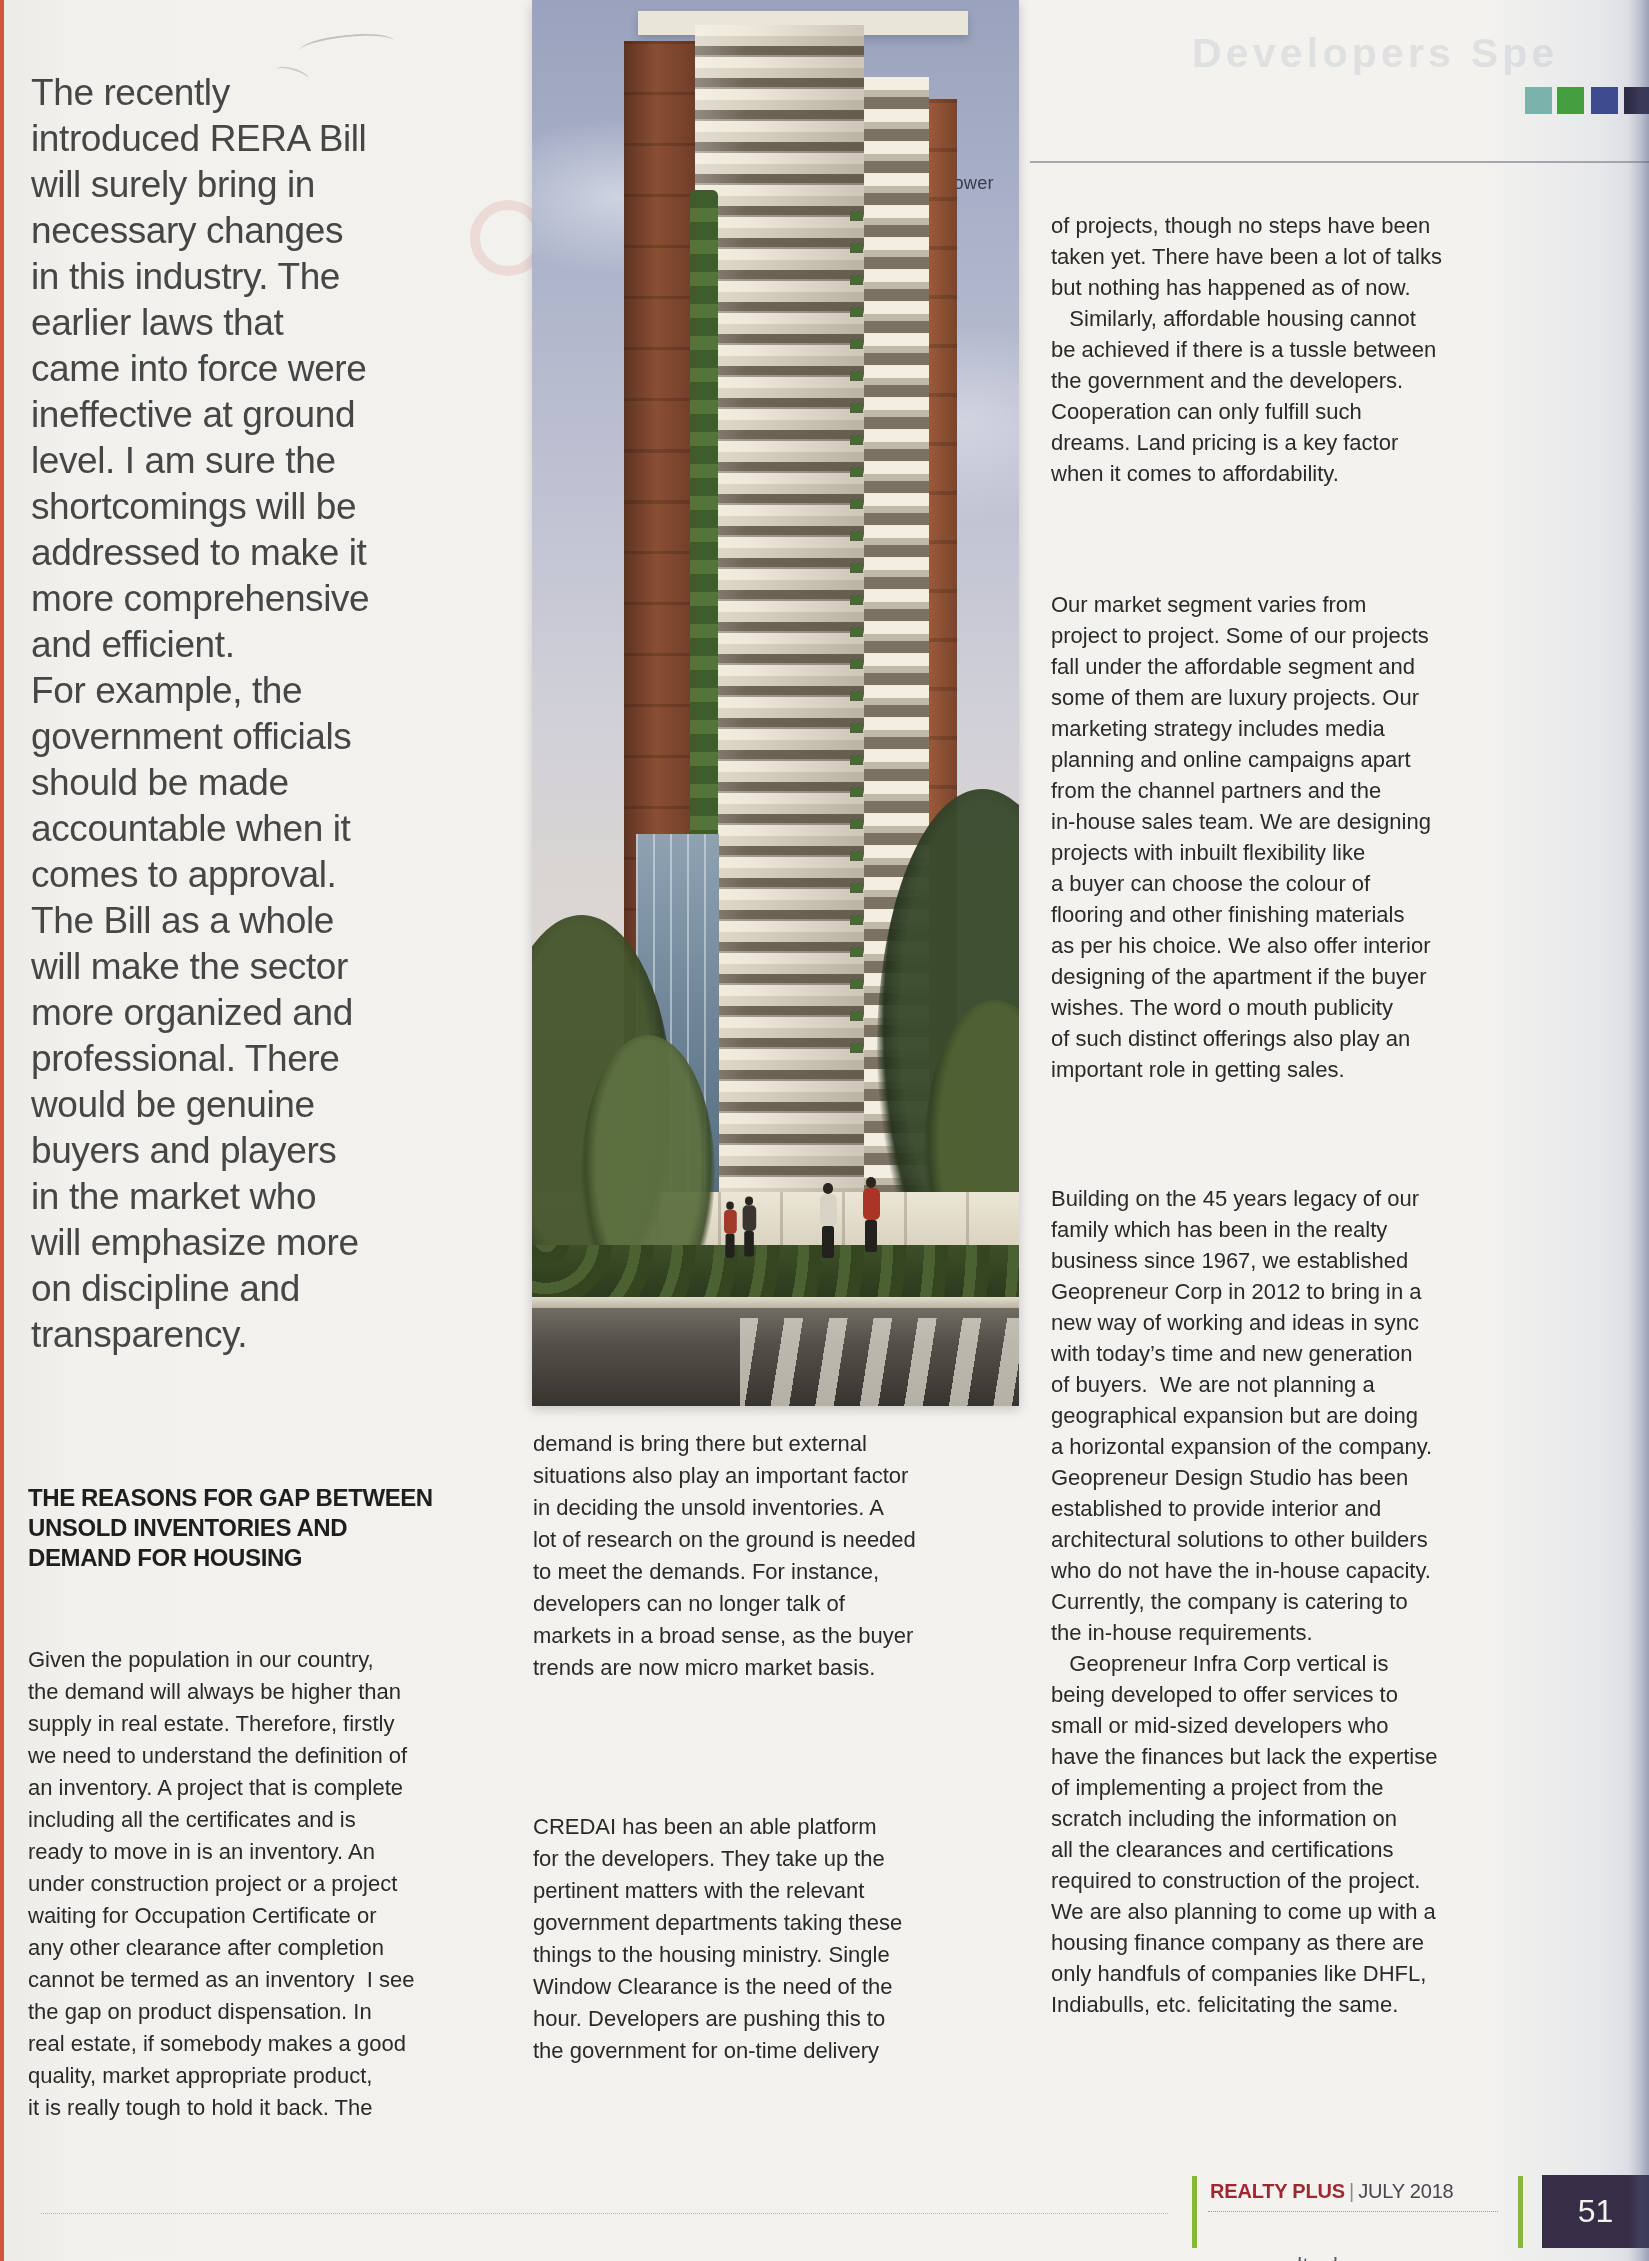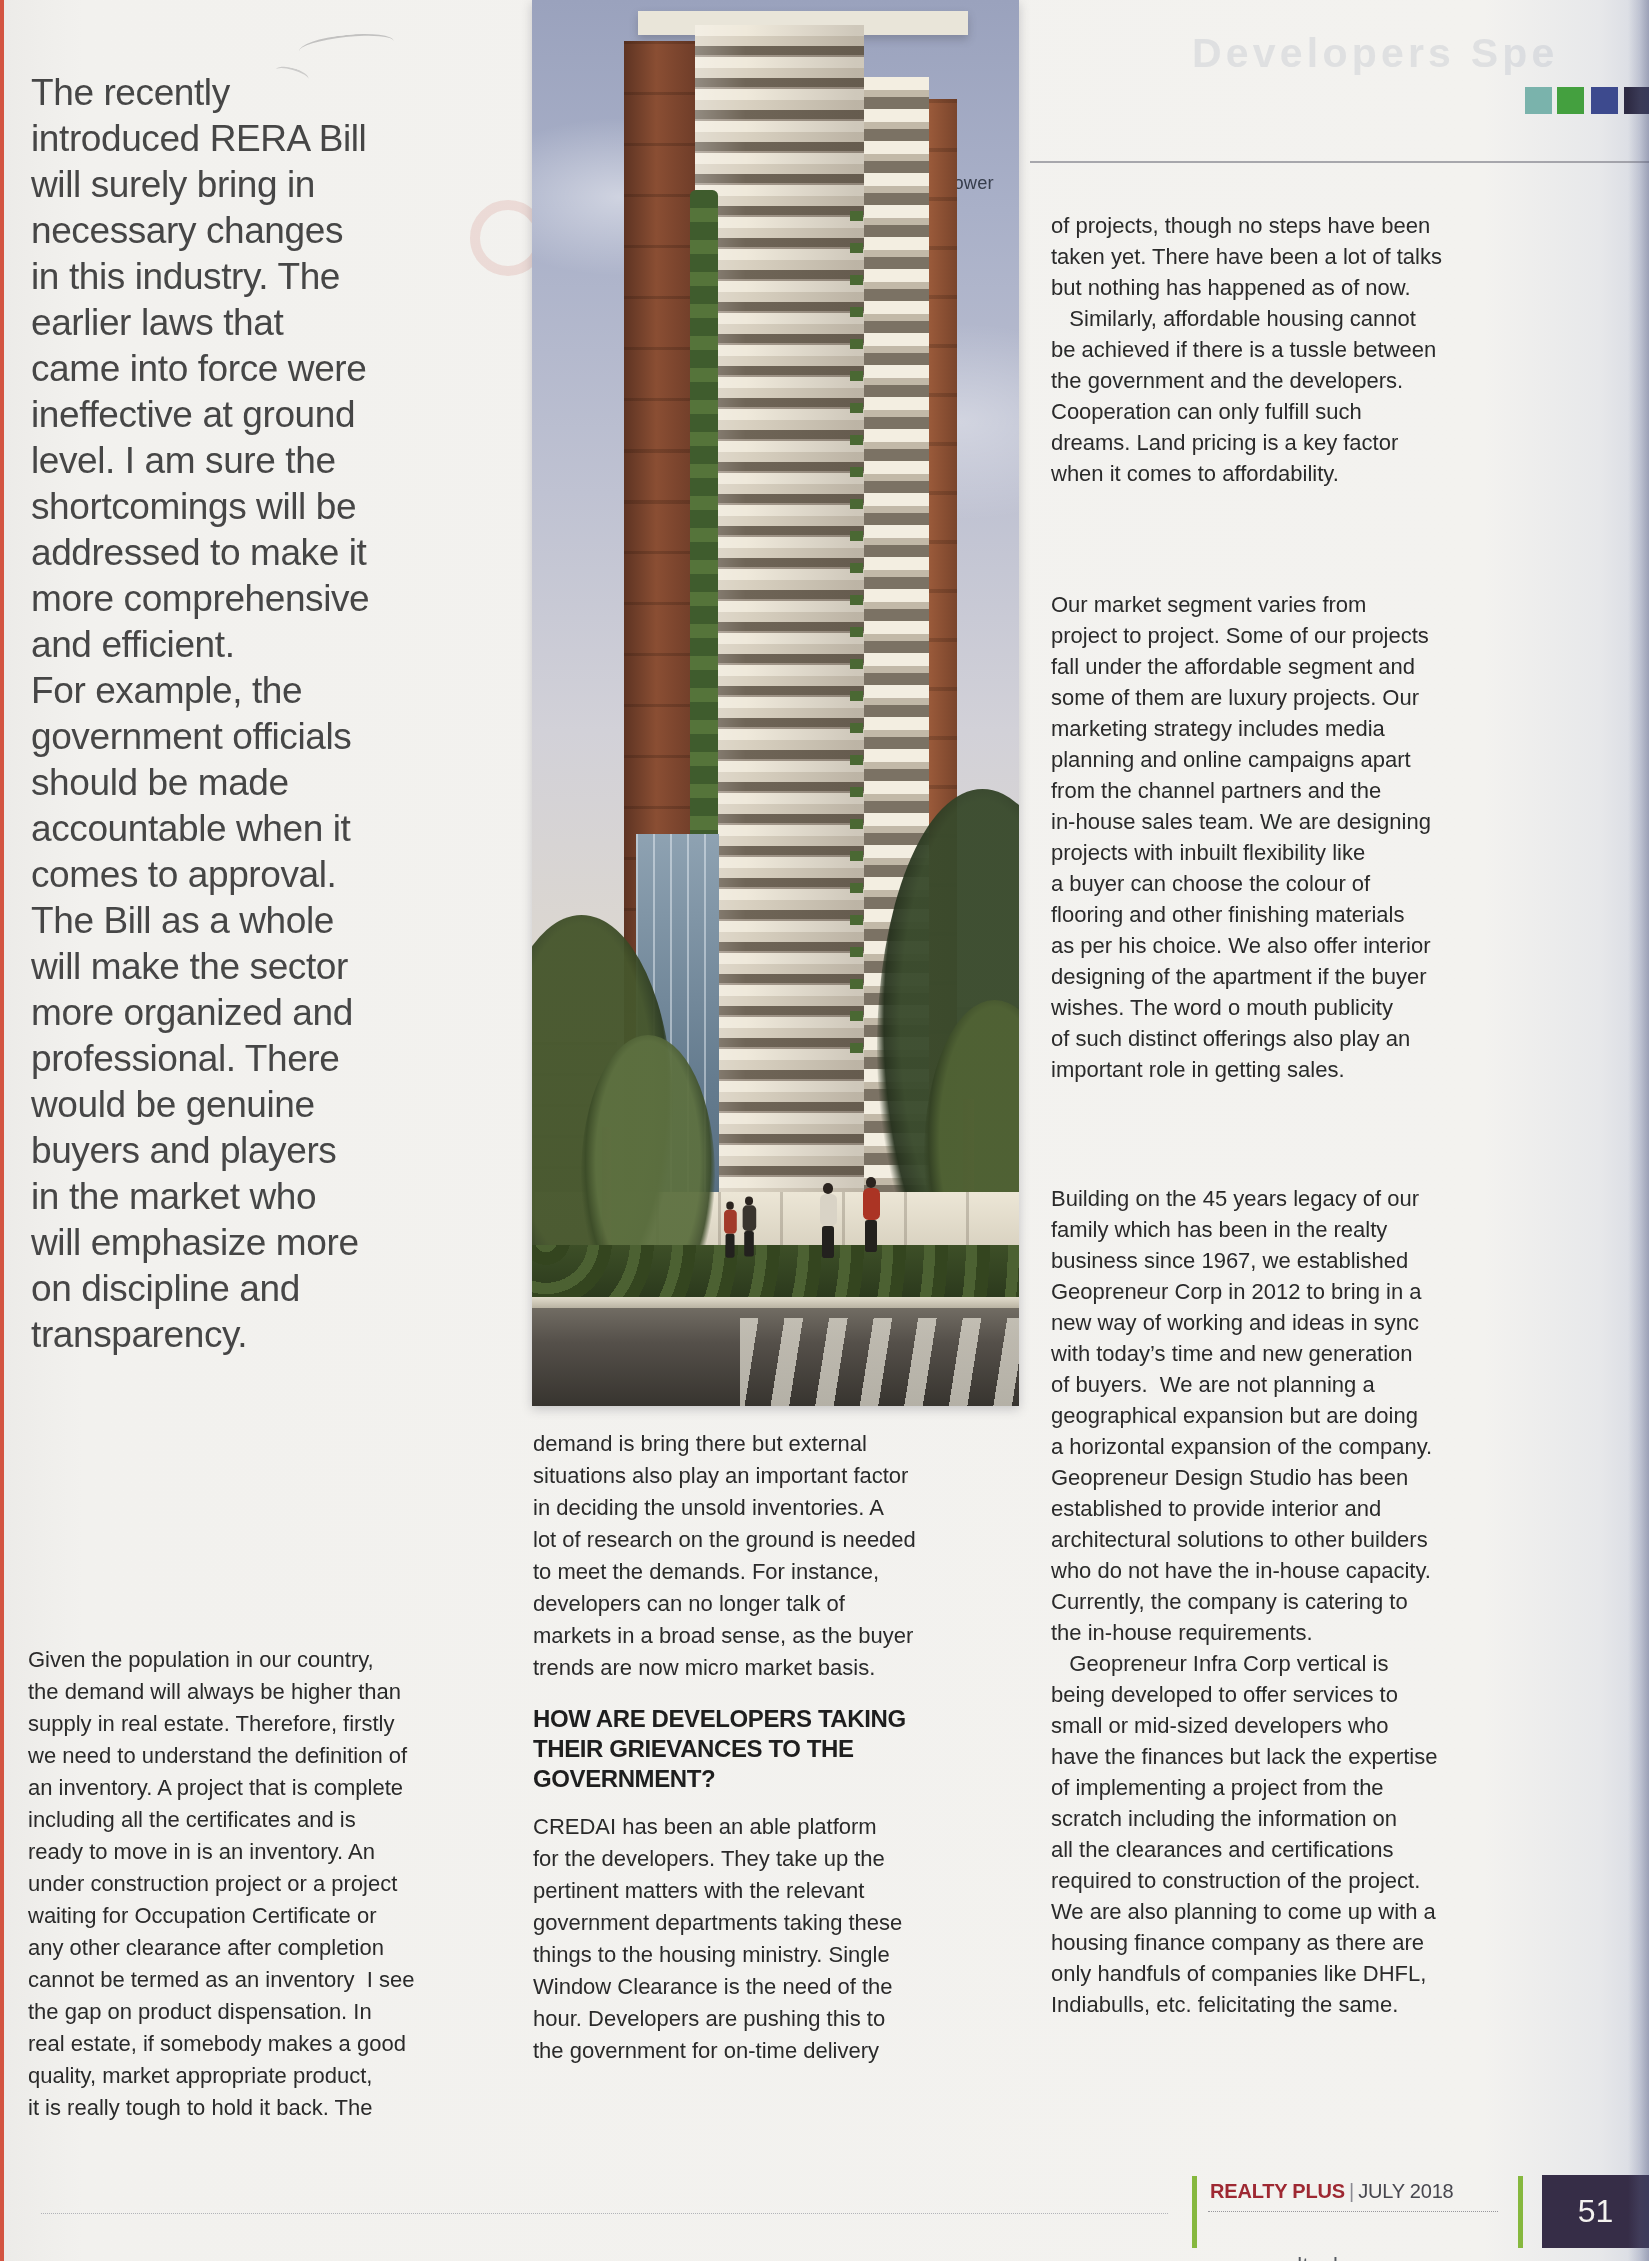--- a/index.html
+++ b/index.html
@@ -226,20 +226,23 @@
         <i class="torso"></i>
         <i class="legs"></i>
       </div>
     <div class="person p4">
         <i class="head"></i>
         <i class="torso"></i>
         <i class="legs"></i>
       </div>
   </div>
 
+  <div class="abs heading lh-left left-heading">THE REASONS FOR GAP BETWEEN
+UNSOLD INVENTORIES AND
+DEMAND FOR HOUSING</div>
   <div class="abs bodytext lh-left left-body">Given the population in our country,
 the demand will always be higher than
 supply in real estate. Therefore, firstly
 we need to understand the definition of
 an inventory. A project that is complete
 including all the certificates and is
 ready to move in is an inventory. An
 under construction project or a project
 waiting for Occupation Certificate or
 any other clearance after completion
@@ -250,23 +253,20 @@
 it is really tough to hold it back. The</div>
 
   <div class="abs bodytext lh-mid mid-body1">demand is bring there but external
 situations also play an important factor
 in deciding the unsold inventories. A
 lot of research on the ground is needed
 to meet the demands. For instance,
 developers can no longer talk of
 markets in a broad sense, as the buyer
 trends are now micro market basis.</div>
-  <div class="abs heading lh-mid mid-heading">HOW ARE DEVELOPERS TAKING
-THEIR GRIEVANCES TO THE
-GOVERNMENT?</div>
   <div class="abs bodytext lh-mid mid-body2">CREDAI has been an able platform
 for the developers. They take up the
 pertinent matters with the relevant
 government departments taking these
 things to the housing ministry. Single
 Window Clearance is the need of the
 hour. Developers are pushing this to
 the government for on-time delivery</div>
 
   <div class="abs bodytext c3 lh-right right-body1">of projects, though no steps have been

